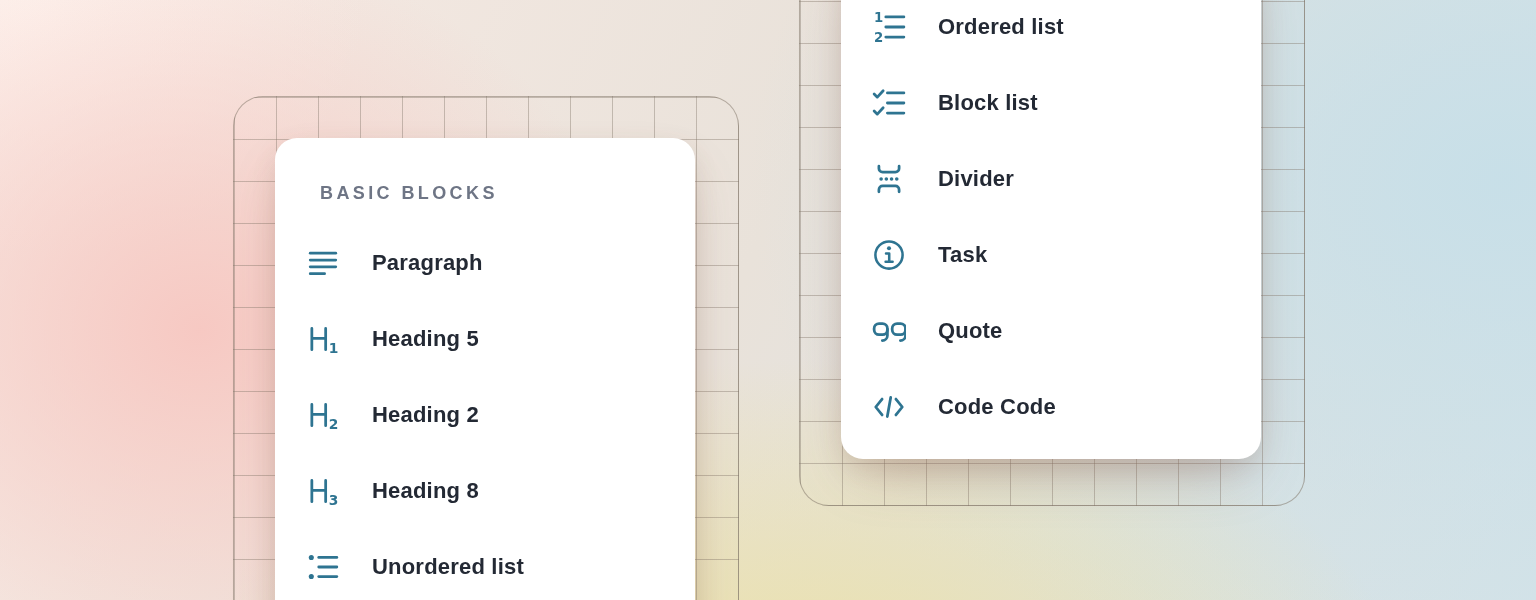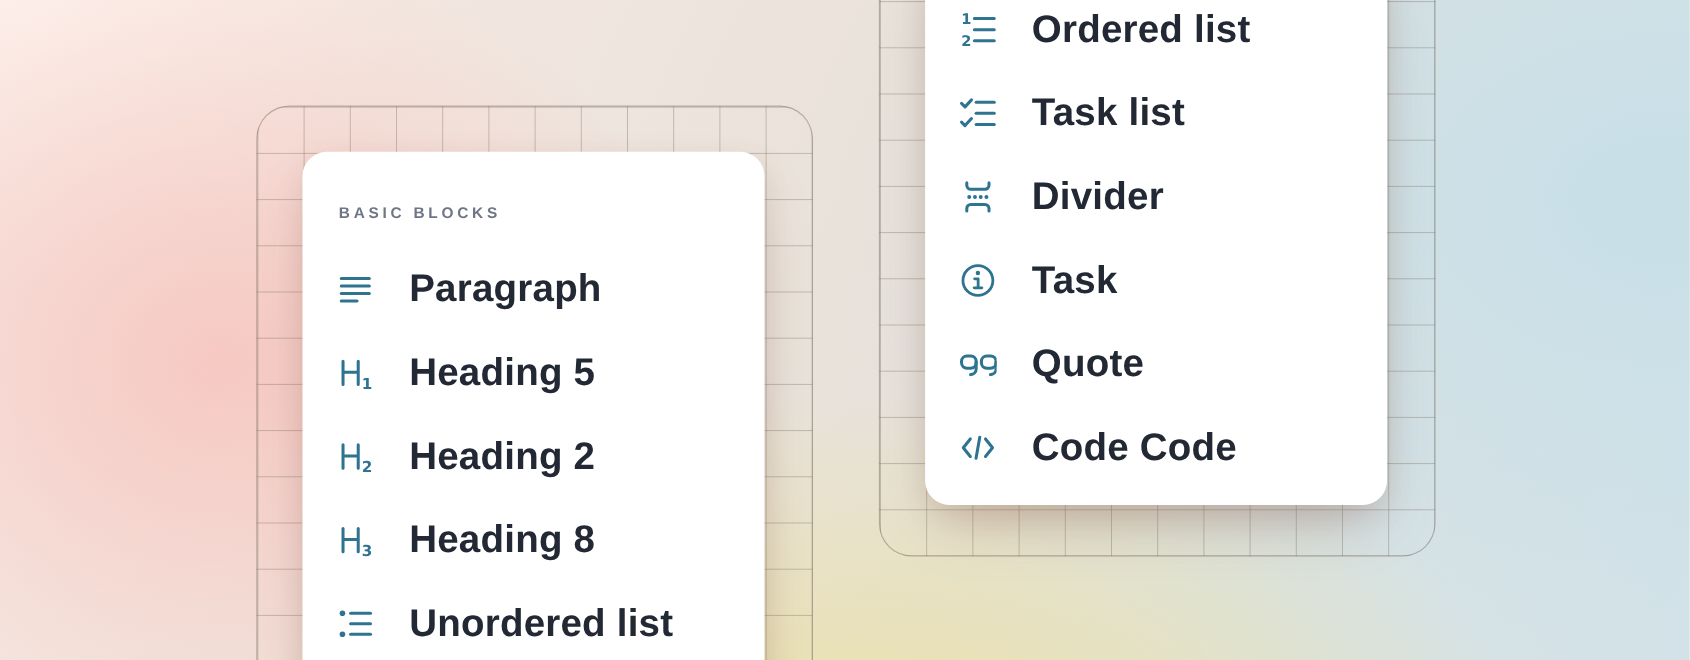--- a/index.html
+++ b/index.html
@@ -28,32 +28,32 @@
   }
   #grid-left{left:233px;top:96px;width:504px;height:546px;}
   #grid-right{left:799px;top:-42px;width:504px;height:546px;}
   .card{
     position:absolute;background:var(--card-bg,#fff);border-radius:22px;
     box-shadow:0 26px 55px -18px rgba(140,90,70,.40), 0 10px 24px rgba(120,90,70,.12);
   }
   #card-left{left:275px;top:138px;width:420px;height:540px;}
   #card-right{left:841px;top:-60px;width:420px;height:519px;}
   .card-header{
-    position:absolute;left:33px;top:43px;
-    font-size:14px;line-height:24px;font-weight:700;
+    position:absolute;left:45px;top:43px;
+    font-size:18px;line-height:24px;font-weight:700;
     letter-spacing:3.4px;color:var(--header-text,#6e7585);text-align:right;
   }
   .menu-list{position:absolute;left:0;right:0;}
   #card-left .menu-list{top:87px;}
   #card-right .menu-list{top:49px;}
   .menu-row{height:76px;display:flex;align-items:center;padding-left:31px;cursor:pointer;}
   .icon{width:34px;height:34px;color:var(--accent,#2e7491);flex:none;}
   .icon svg{display:block;width:34px;height:34px;}
   .label{
-    margin-left:32px;font-size:35px;font-weight:700;
+    margin-left:32px;font-size:22px;font-weight:700;
     color:var(--text,#232934);letter-spacing:.2px;white-space:nowrap;text-align:center;
   }
 </style>
 </head>
 <body>
 
 <div class="stage">
   <div class="grid-panel" id="grid-left"></div>
   <div class="grid-panel" id="grid-right"></div>
 
@@ -130,21 +130,21 @@
         <div class="menu-row">
           <span class="icon">
             <svg viewBox="0 0 32 32" fill="none" stroke="currentColor" stroke-width="2.6" stroke-linecap="round" stroke-linejoin="round">
               <path d="M2 7.5 L5 10.5 L10.5 4.5"></path>
               <path d="M2 23.5 L5 26.5 L10.5 20.5"></path>
      <line x1="14.5" y1="6.5" x2="30" y2="6.5"></line>
               <line x1="14.5" y1="16" x2="30" y2="16"></line>
               <line x1="14.5" y1="25.5" x2="30" y2="25.5"></line>
             </svg>
           </span>
-          <span class="label">Task list</span>
+          <span class="label">Block list</span>
         </div>
         <div class="menu-row">
           <span class="icon">
             <svg viewBox="0 0 32 32" fill="none" stroke="currentColor" stroke-width="2.6" stroke-linecap="round" stroke-linejoin="round">
               <path d="M6.5 4 V6 A3.5 3.5 0 0 0 10 9.5 H22 A3.5 3.5 0 0 0 25.5 6 V4"></path>
      <circle cx="8.6" cy="16" r="1.7" fill="currentColor" stroke="none"></circle>
      <circle cx="13.5" cy="16" r="1.7" fill="currentColor" stroke="none"></circle>
      <circle cx="18.4" cy="16" r="1.7" fill="currentColor" stroke="none"></circle>
      <circle cx="23.3" cy="16" r="1.7" fill="currentColor" stroke="none"></circle>
      <path d="M6.5 28 V26 A3.5 3.5 0 0 1 10 22.5 H22 A3.5 3.5 0 0 1 25.5 26 V28"></path>

